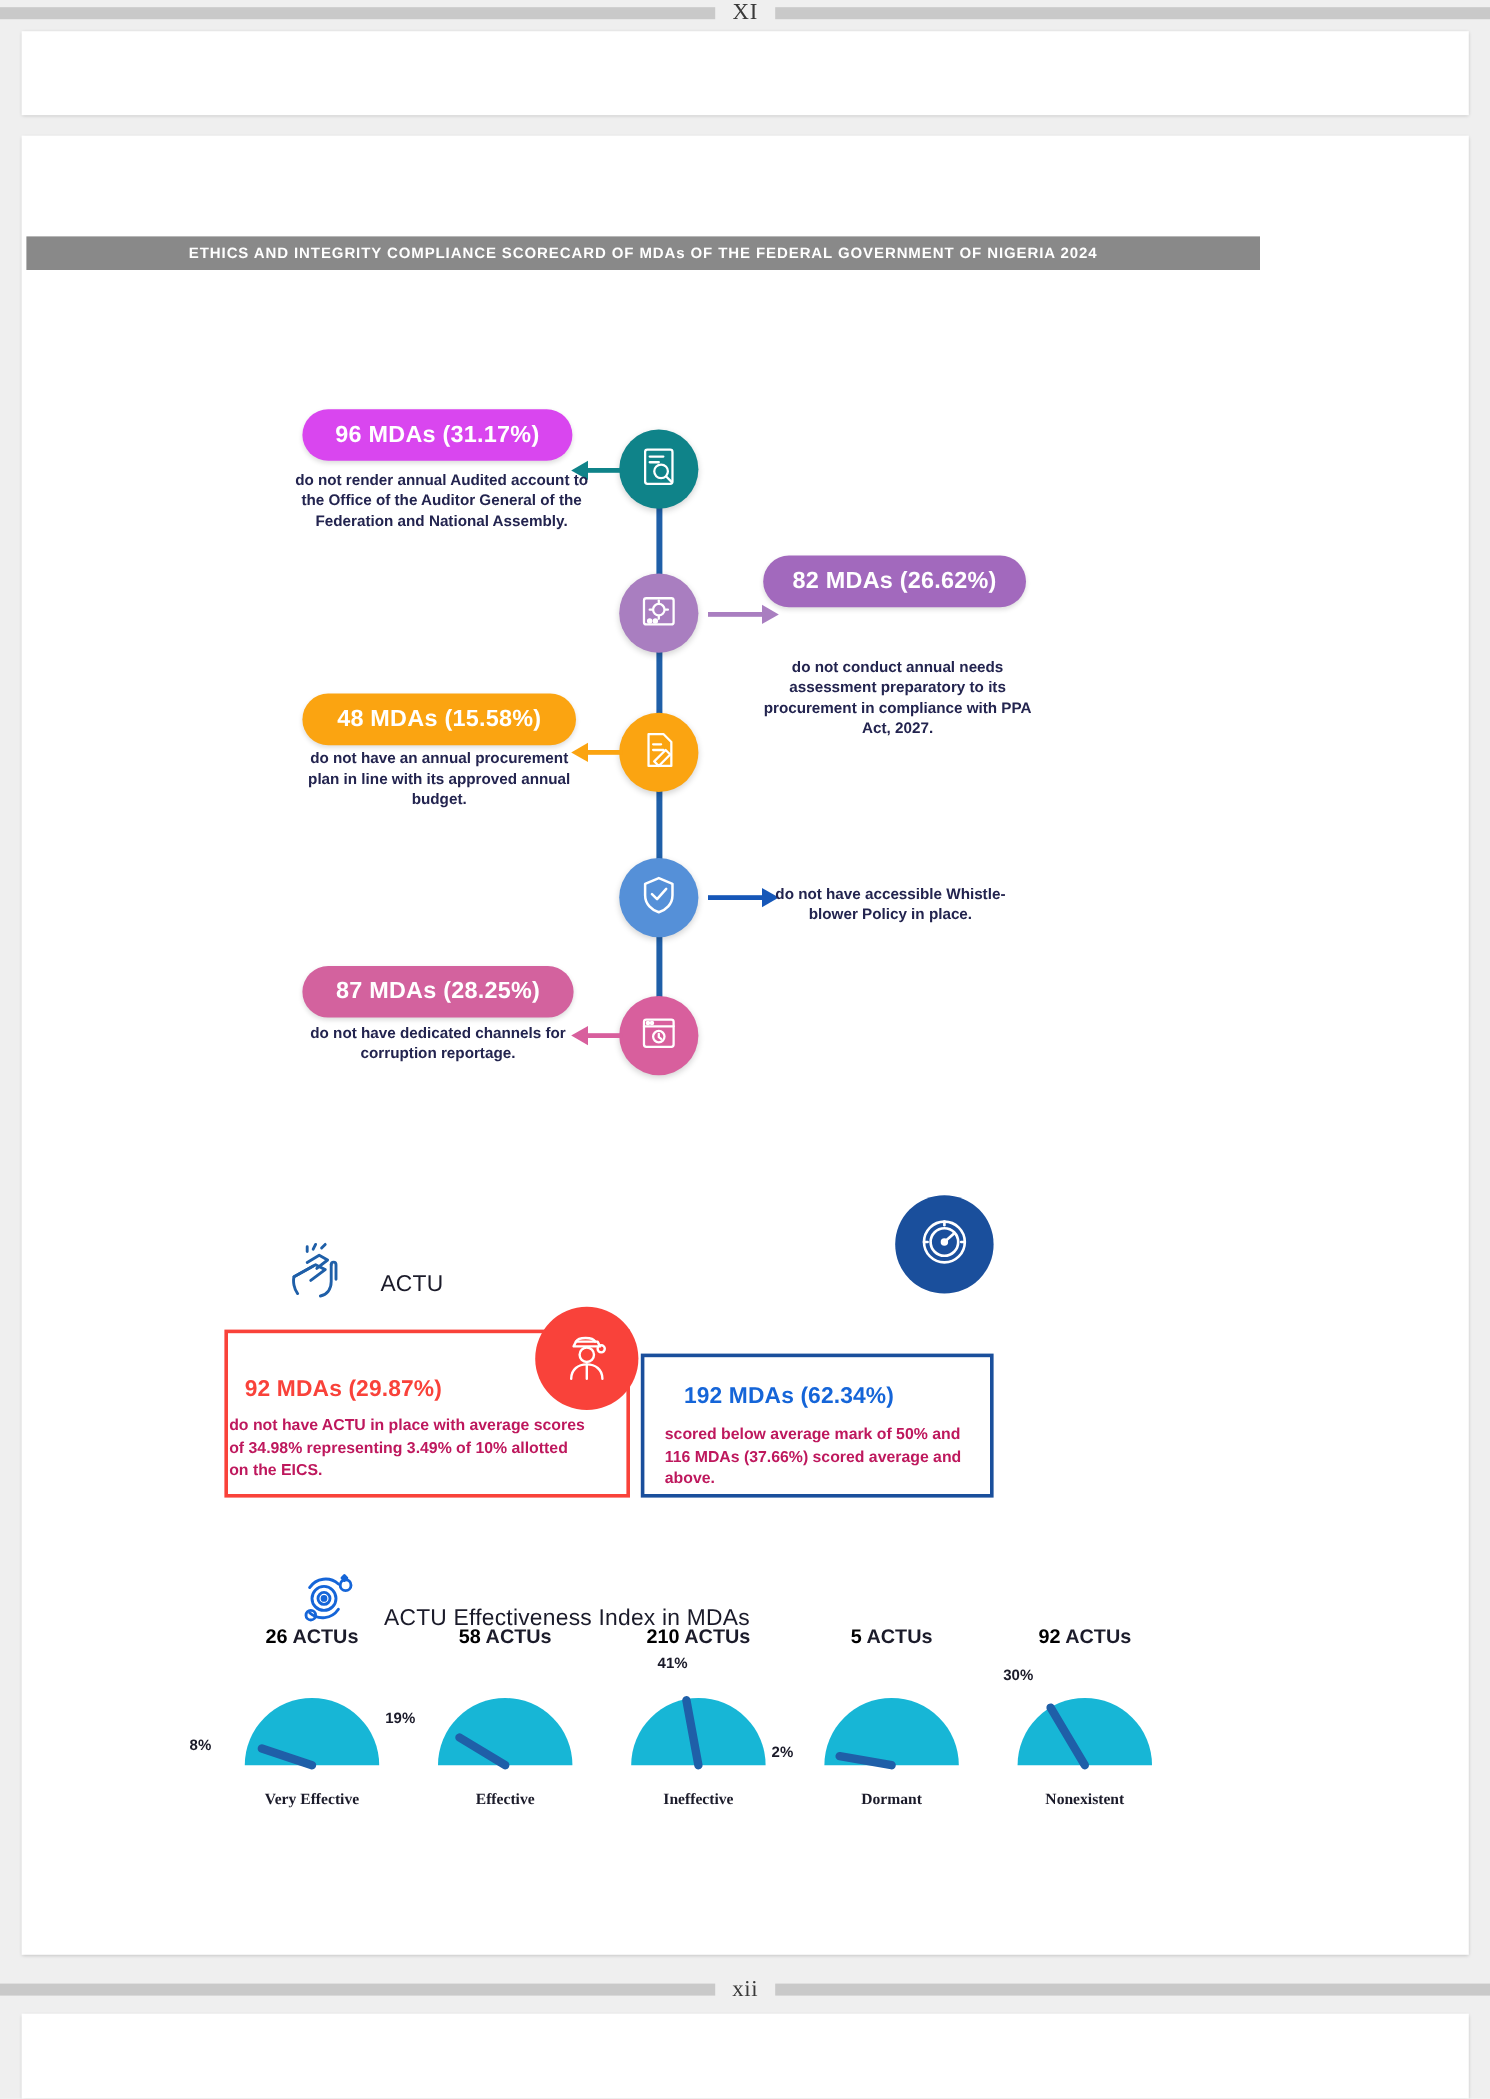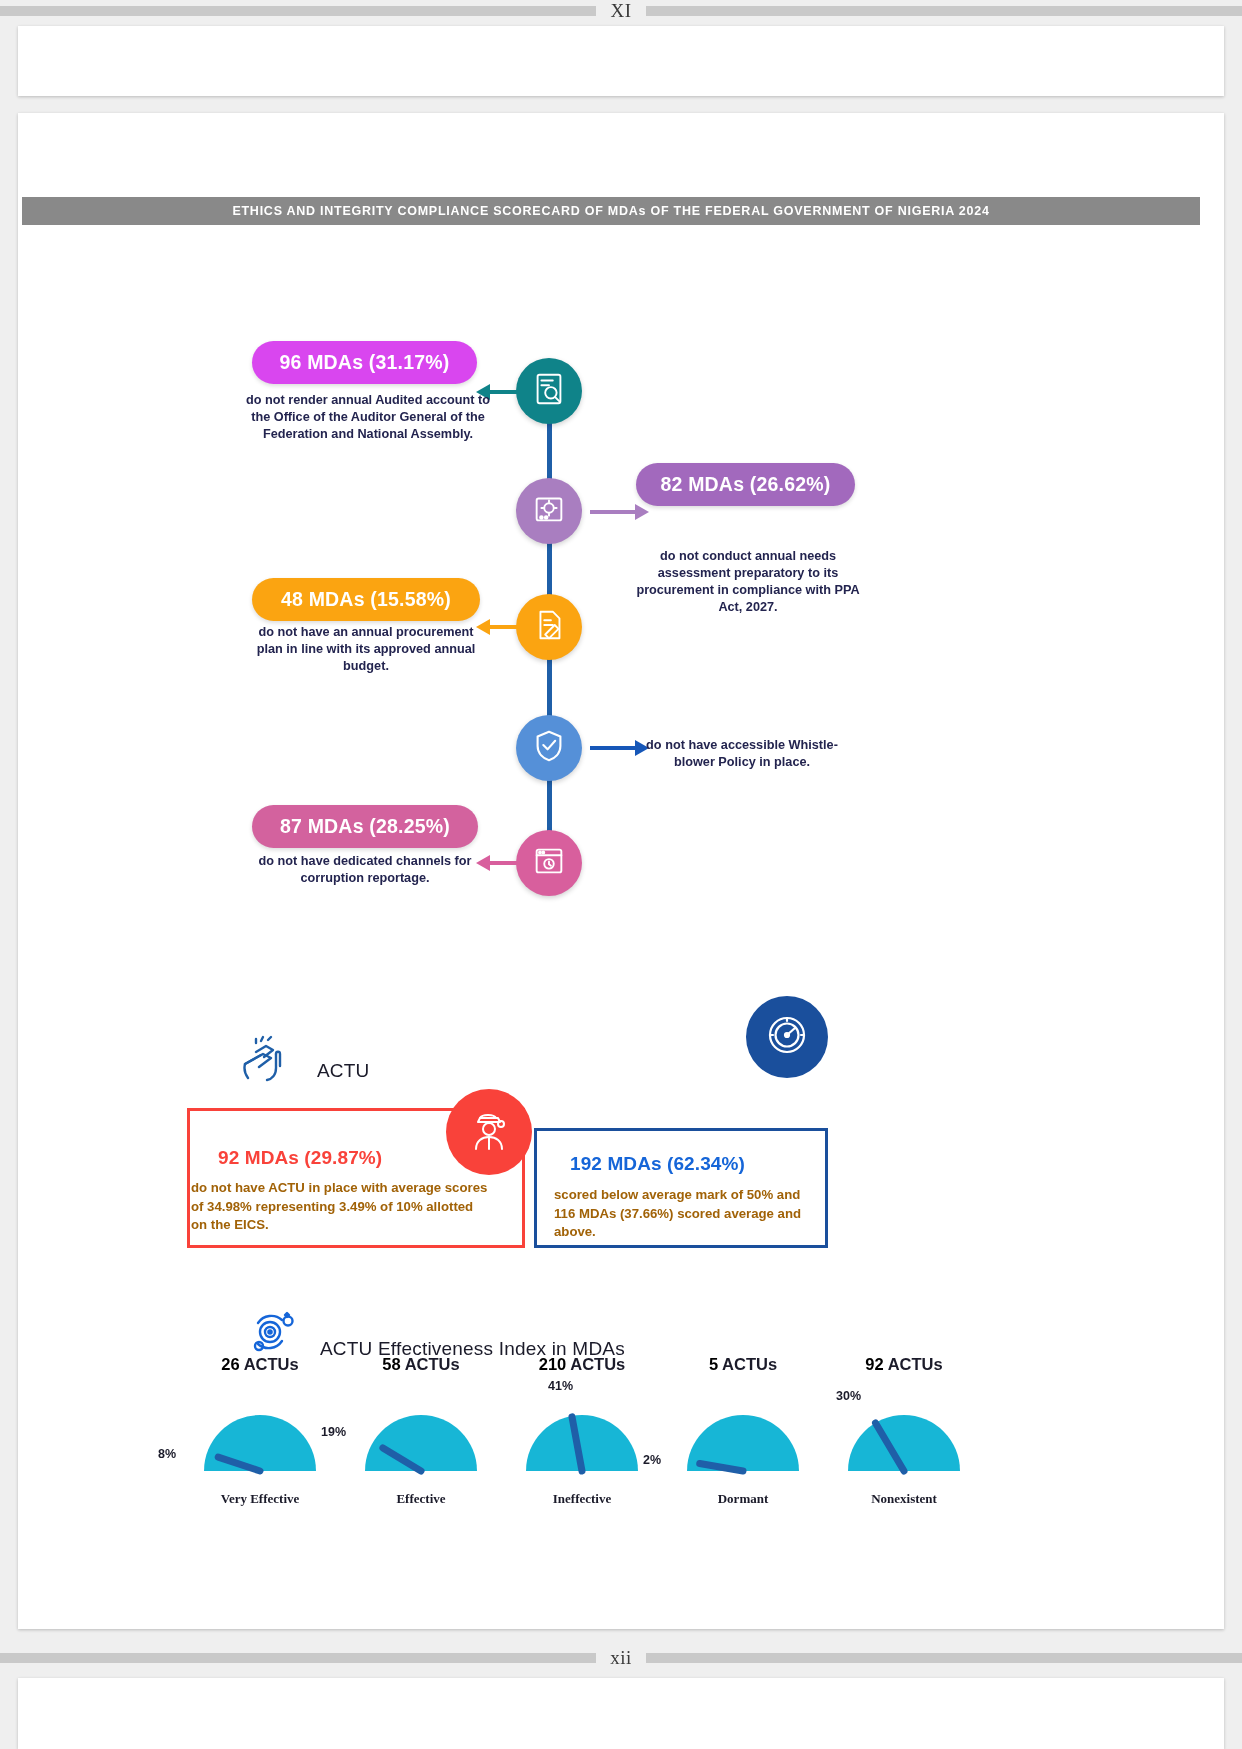--- a/index.html
+++ b/index.html
@@ -32,21 +32,21 @@
     position: absolute; background: #ffffff;
     box-shadow: 0 1px 3px rgba(0,0,0,.22);
   }
   #sheet-prev { left: 18px; top: 26px; width: 1206px; height: 70px; }
   #sheet-main { left: 18px; top: 113px; width: 1206px; height: 1516px; }
   #sheet-next { left: 18px; top: 1678px; width: 1206px; height: 71px; }
 
   
   #header-band {
     position: absolute; left: 22px; top: 197px;
-    width: 1178px; height: 28px; background: #898989;
+    width: 1028px; height: 28px; background: #898989;
     display: flex; align-items: center; justify-content: center; text-align: center;
   }
   #header-band .htxt {
     color: #ffffff; font-size: 12.5px; font-weight: 700;
     letter-spacing: .75px; white-space: nowrap;
   }
 
   
   #spine {
     position: absolute; left: 547px; top: 392px;
@@ -97,21 +97,21 @@
   .sec-ico svg { display: block; }
 
   .box {
     position: absolute; background: #ffffff; border-style: solid;
   }
   .box-head {
     position: absolute; font-size: 19px; font-weight: 700; letter-spacing: .1px;
   }
   .box-body {
     position: absolute; font-size: 13.2px; font-weight: 700;
-    color: #a16207; line-height: 1.42;
+    color: #be185d; line-height: 1.42;
   }
   .badge {
     position: absolute; border-radius: 50%;
     display: flex; align-items: center; justify-content: center;
   }
 
   
   #gauges { position: absolute; left: 180px; top: 1395px; width: 830px; height: 130px; }
   .gauge { position: absolute; width: 128px; height: 128px; }
   .gauge .title {
@@ -263,21 +263,21 @@
       <svg width="52" height="52" viewBox="0 0 52 52" fill="none" stroke="#ffffff" stroke-width="2" stroke-linecap="round" stroke-linejoin="round">
         <path d="M15 18 h22 l-2 -4 h-18 z"></path>
         <path d="M17 14 c2 -4 14 -4 16 0"></path>
         <circle cx="26" cy="25" r="6"></circle>
         <path d="M13 45 c0 -8 6 -12 13 -12 c7 0 13 4 13 12"></path>
         <line x1="26" y1="33" x2="26" y2="45"></line>
         <circle cx="38" cy="20" r="3"></circle>
       </svg>
     </span>
   </div>
-  <div class="box-head" style="left:218px; top:1147px; color:#f9423a;">92 MDAs (29.87%)</div>
+  <div class="box-head" style="left:204px; top:1147px; color:#f9423a;">92 MDAs (29.87%)</div>
   <div class="box-body" style="left:191px; top:1179px; width:300px;">do not have ACTU in place with average scores of 34.98% representing 3.49% of 10% allotted on the EICS.</div>
 
   <div class="box" style="left:534px; top:1128px; width:294px; height:120px; border-width:3px; border-color:#1a4f9c;"></div>
   <div class="badge" style="left:746px; top:996px; width:82px; height:82px; background:#1a4f9c;">
     <span>
       <svg width="50" height="50" viewBox="0 0 50 50" fill="none" stroke="#ffffff" stroke-width="2.2" stroke-linecap="round" stroke-linejoin="round">
         <circle cx="25" cy="25" r="17"></circle>
         <circle cx="25" cy="25" r="11.5"></circle>
         <line x1="25" y1="25" x2="33" y2="18"></line>
         <circle cx="25" cy="25" r="2" fill="#ffffff"></circle>

